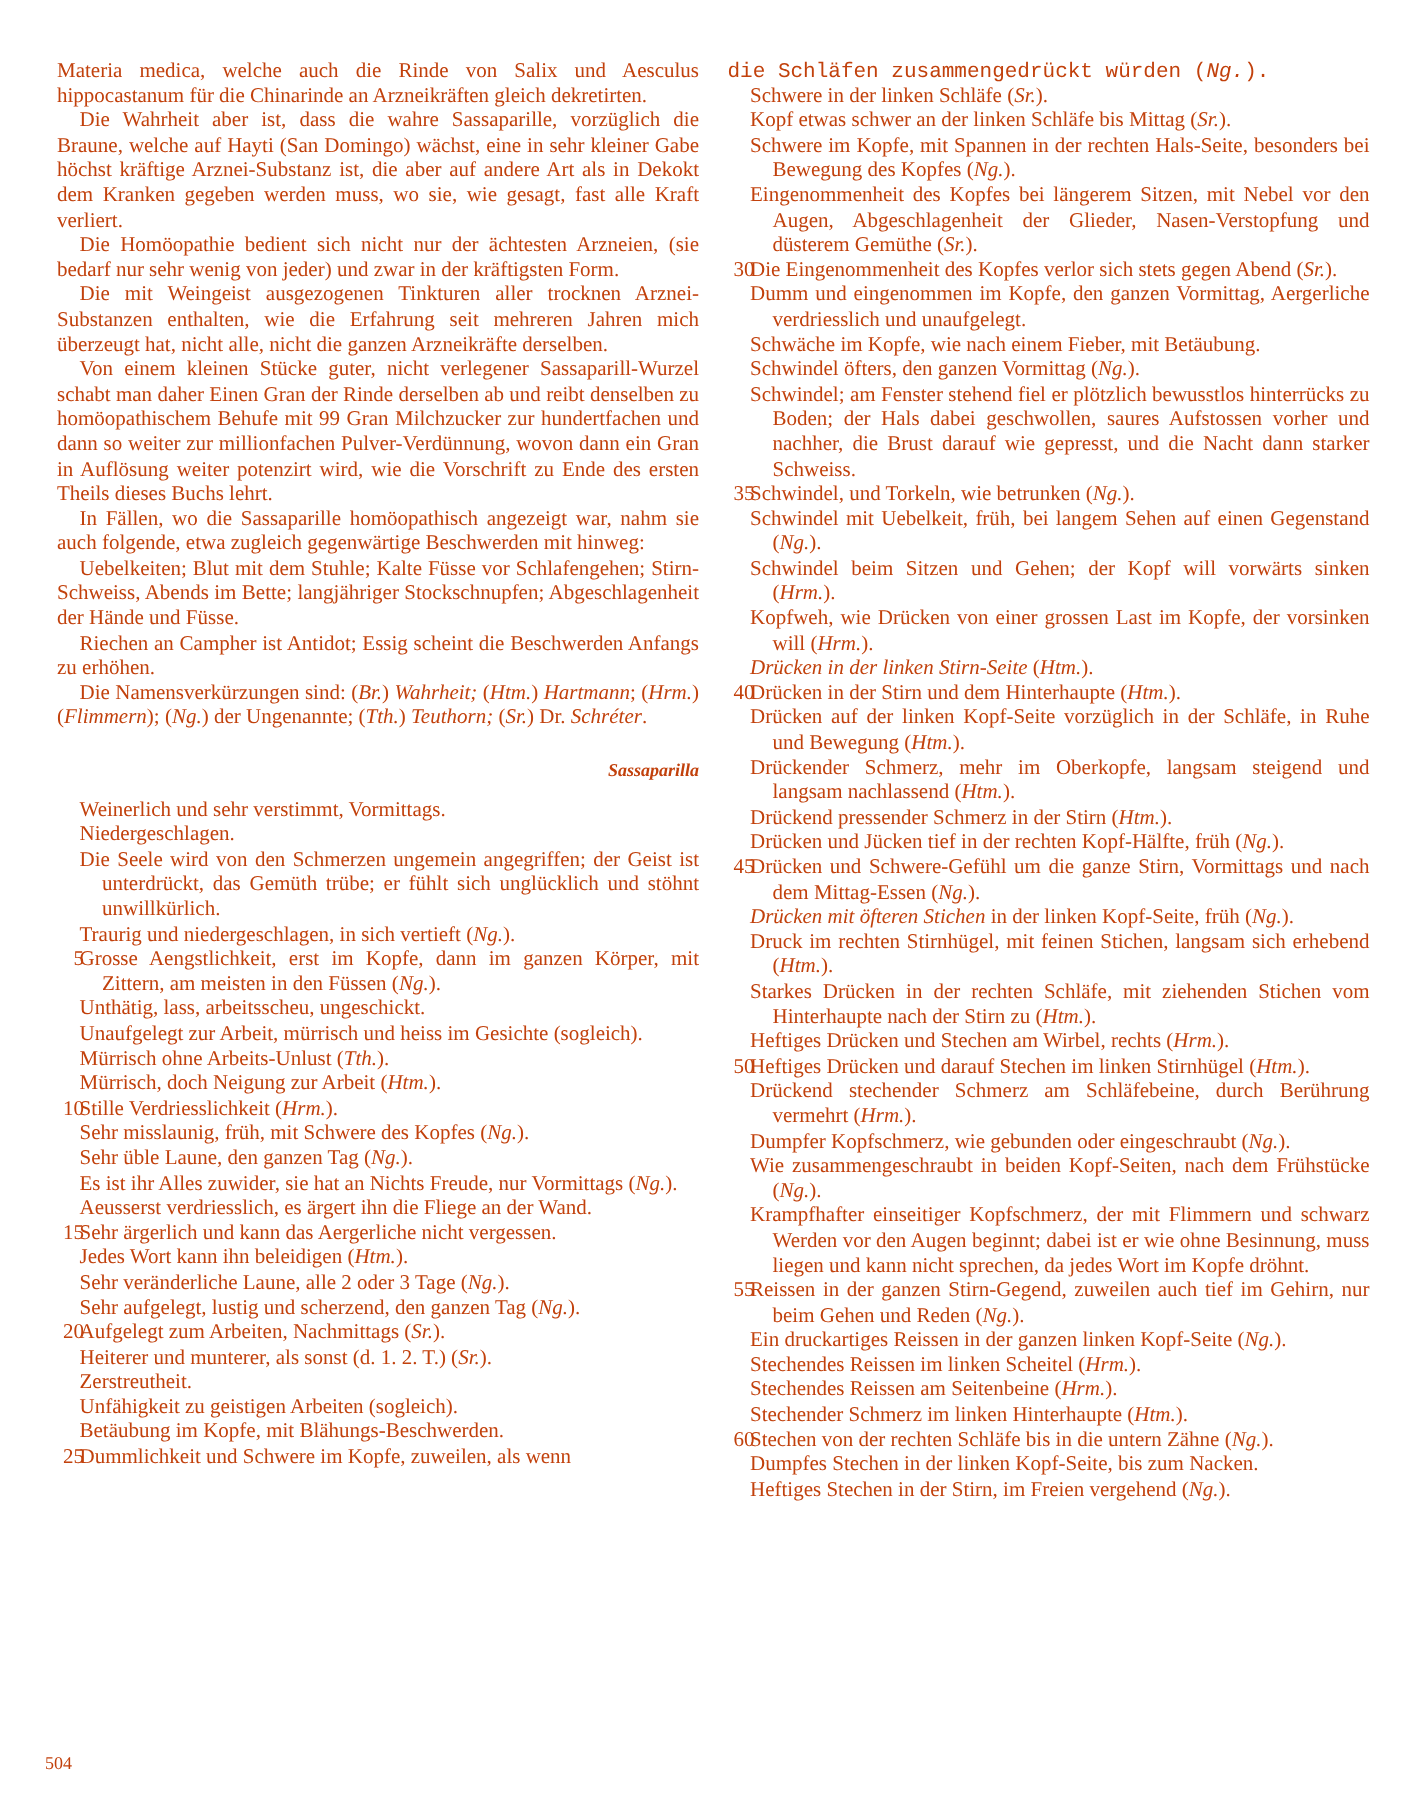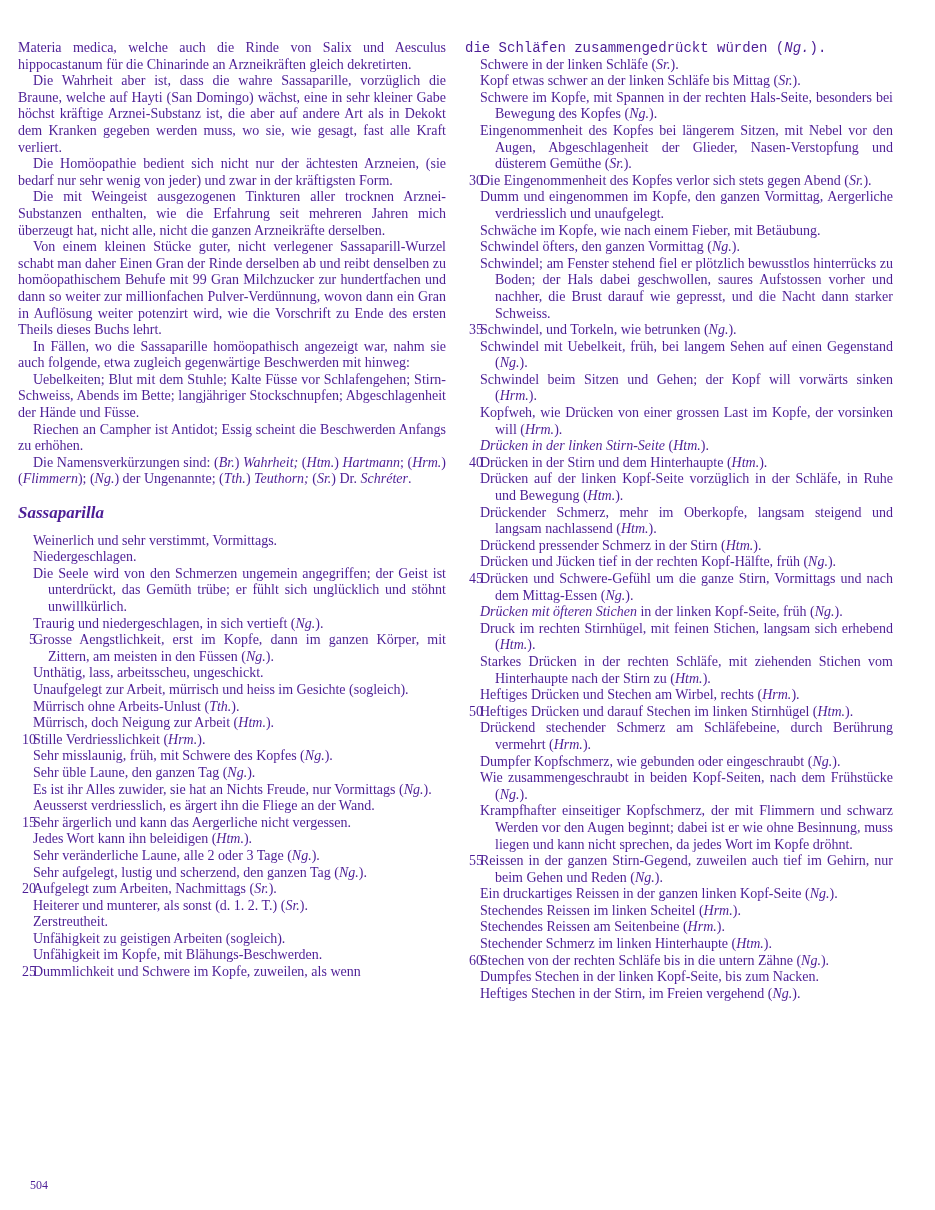--- a/index.html
+++ b/index.html
@@ -1,40 +1,40 @@
 <!DOCTYPE html>
 <html lang="de"><head>
 <meta charset="utf-8">
 <style>
   html, body { margin: 0; padding: 0; background: #ffffff; }
   .page {
     width: 935px; height: 1210px; box-sizing: border-box;
-    background: #ffffff; color: #4c1d95;
+    background: #ffffff; color: #c2410c;
     font-family: "Liberation Serif", "DejaVu Serif", serif;
     font-size: 14px; line-height: 16.6px;
-    position: relative; padding: 40px 30px 0 18px; overflow: hidden;
+    position: relative; padding: 40px 30px 0 38px; overflow: hidden;
   }
   .columns { display: flex; gap: 19px; }
   .column { flex: 0 0 428px; width: 428px; }
   .para { margin: 0; text-align: justify; }
   .para.indent { text-indent: 15px; }
   .heading {
-    text-align: left; font-weight: bold; font-style: italic;
-    font-size: 17px; margin: 17px 0 11px 0;
+    text-align: right; font-weight: bold; font-style: italic;
+    font-size: 12px; margin: 17px 0 11px 0;
   }
   .symptom {
     position: relative; padding-left: 30px; text-indent: -15px;
     text-align: justify; margin: 0;
   }
   .symptom .num {
     position: absolute; left: 4px; top: 0; width: 14px;
     text-align: right; text-indent: 0;
   }
   .symptom.cont { text-indent: -30px; font-family: Liberation Mono, monospace; }
-  .page-number { position: absolute; left: 30px; bottom: 16px; font-size: 12px; }
+  .page-number { position: absolute; left: 30px; bottom: 26px; font-size: 12px; }
 </style>
 </head>
 <body>
 
 <div class="page">
   <div class="columns">
     <div class="column">
       <div>
           <p class="para">Materia medica, welche auch die Rinde von Salix und Aesculus hippocastanum für die Chinarinde an Arzneikräften gleich dekretirten.</p>
           <p class="para indent">Die Wahrheit aber ist, dass die wahre Sassaparille, vorzüglich die Braune, welche auf Hayti (San Domingo) wächst, eine in sehr kleiner Gabe höchst kräftige Arznei-Substanz ist, die aber auf andere Art als in Dekokt dem Kranken gegeben werden muss, wo sie, wie gesagt, fast alle Kraft verliert.</p>
@@ -63,21 +63,21 @@
           <div class="symptom"><span class="txt">Es ist ihr Alles zuwider, sie hat an Nichts Freude, nur Vormittags (<i>Ng.</i>).</span></div>
           <div class="symptom"><span class="txt">Aeusserst verdriesslich, es ärgert ihn die Fliege an der Wand.</span></div>
           <div class="symptom"><span class="num">15</span><span class="txt">Sehr ärgerlich und kann das Aergerliche nicht vergessen.</span></div>
           <div class="symptom"><span class="txt">Jedes Wort kann ihn beleidigen (<i>Htm.</i>).</span></div>
           <div class="symptom"><span class="txt">Sehr veränderliche Laune, alle 2 oder 3 Tage (<i>Ng.</i>).</span></div>
           <div class="symptom"><span class="txt">Sehr aufgelegt, lustig und scherzend, den ganzen Tag (<i>Ng.</i>).</span></div>
           <div class="symptom"><span class="num">20</span><span class="txt">Aufgelegt zum Arbeiten, Nachmittags (<i>Sr.</i>).</span></div>
           <div class="symptom"><span class="txt">Heiterer und munterer, als sonst (d. 1. 2. T.) (<i>Sr.</i>).</span></div>
           <div class="symptom"><span class="txt">Zerstreutheit.</span></div>
           <div class="symptom"><span class="txt">Unfähigkeit zu geistigen Arbeiten (sogleich).</span></div>
-          <div class="symptom"><span class="txt">Unfähigkeit im Kopfe, mit Blähungs-Beschwerden.</span></div>
+          <div class="symptom"><span class="txt">Betäubung im Kopfe, mit Blähungs-Beschwerden.</span></div>
           <div class="symptom"><span class="num">25</span><span class="txt">Dummlichkeit und Schwere im Kopfe, zuweilen, als wenn</span></div>
         </div>
     </div>
     <div class="column">
       <div>
           <div class="symptom cont"><span class="txt">die Schläfen zusammengedrückt würden (<i>Ng.</i>).</span></div>
           <div class="symptom"><span class="txt">Schwere in der linken Schläfe (<i>Sr.</i>).</span></div>
           <div class="symptom"><span class="txt">Kopf etwas schwer an der linken Schläfe bis Mittag (<i>Sr.</i>).</span></div>
           <div class="symptom"><span class="txt">Schwere im Kopfe, mit Spannen in der rechten Hals-Seite, besonders bei Bewegung des Kopfes (<i>Ng.</i>).</span></div>
           <div class="symptom"><span class="txt">Eingenommenheit des Kopfes bei längerem Sitzen, mit Nebel vor den Augen, Abgeschlagenheit der Glieder, Nasen-Verstopfung und düsterem Gemüthe (<i>Sr.</i>).</span></div>

